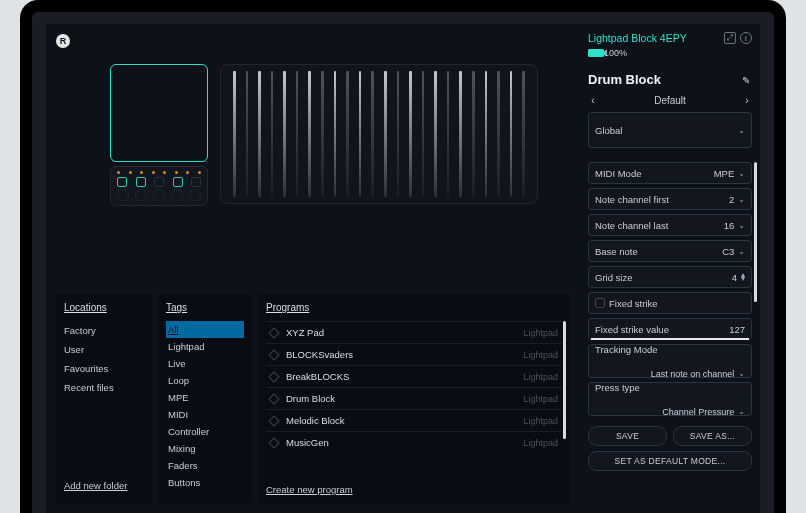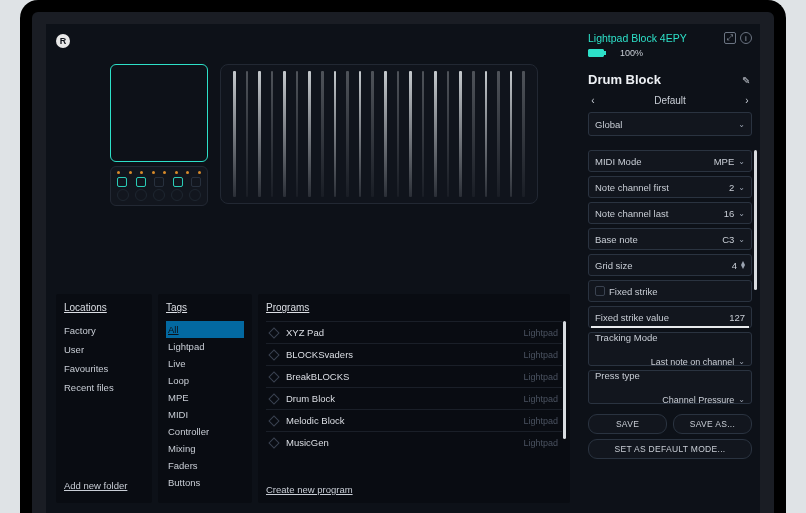--- a/index.html
+++ b/index.html
@@ -40,31 +40,31 @@
   .prog-row .star { width: 8px; height: 8px; border: 1px solid #3a4250; transform: rotate(45deg); margin-right: 8px; }
   .prog-row .name { flex: 1; color: #dcdfe5; }
   .prog-row .kind { color: #4a5260; font-size: 9px; }
   .prog-scroll { position: absolute; right: -4px; top: 0; width: 3px; height: 75%; background: #d8dce0; border-radius: 2px; }
   .create { text-decoration: underline; padding-top: 6px; font-size: 9.5px; }
   
   .dev-head { display: flex; justify-content: space-between; align-items: flex-start; }
   .dev-name { color: #2de0c8; font-size: 10.5px; text-align: center; }
   .dev-icons { display: flex; gap: 4px; color: #9aa3b0; }
   .ico { width: 12px; height: 12px; border: 1px solid #6b7482; border-radius: 2px; display: flex; align-items: center; justify-content: center; font-size: 8px; }
-  .battery { display: flex; align-items: center; gap: 16px; margin-top: 4px; font-size: 9px; color: #c9ced6; }
+  .battery { display: flex; align-items: center; gap: 0; margin-top: 4px; font-size: 9px; color: #c9ced6; }
   .bat-icon { width: 16px; height: 8px; border: 1px solid #2de0c8; border-radius: 1px; position: relative; }
   .bat-icon::after { content: ""; position: absolute; right: -3px; top: 1px; width: 2px; height: 4px; background: #2de0c8; }
   .bat-fill { width: 100%; height: 100%; background: #2de0c8; }
   .section-title { display: flex; justify-content: space-between; align-items: center; margin-top: 14px; }
   .section-title h3 { font-size: 13px; font-weight: 600; color: #eef1f5; }
   .pencil { width: 10px; height: 10px; color: #c9ced6; }
   .desc { font-size: 8.5px; color: #5a6270; margin-top: 4px; line-height: 1.3; }
   .nav-row { display: flex; align-items: center; justify-content: space-between; margin-top: 8px; color: #c9ced6; }
   .chev { width: 10px; text-align: center; cursor: pointer; }
-  .select { margin-top: 6px; height: 24px; border: 1px solid #2a3340; border-radius: 3px; display: flex; align-items: center; justify-content: space-between; padding: 0 6px; font-size: 9.5px; background: #12161e; cursor: pointer; }
+  .select { margin-top: 6px; height: 36px; border: 1px solid #2a3340; border-radius: 3px; display: flex; align-items: center; justify-content: space-between; padding: 0 6px; font-size: 9.5px; background: #12161e; cursor: pointer; }
   .params { margin-top: 14px; position: relative; }
   .param { height: 22px; border: 1px solid #2a3340; border-radius: 3px; display: flex; align-items: center; justify-content: space-between; padding: 0 6px; font-size: 9.5px; background: #12161e; margin-bottom: 4px; }
   .param .val { display: flex; align-items: center; gap: 4px; color: #c9ced6; }
   .chev-d { font-size: 8px; color: #9aa3b0; }
   .param.check { justify-content: flex-start; gap: 4px; }
   .chk { width: 10px; height: 10px; border: 1px solid #3a4250; border-radius: 2px; }
   .param.twoline { height: 34px; flex-direction: column; align-items: stretch; justify-content: center; gap: 14px; }
   .param.twoline .lab { color: #c9ced6; }
   .param.twoline .valrow { display: flex; justify-content: flex-end; align-items: center; gap: 4px; font-size: 9px; }
   .param-slider { position: relative; }

